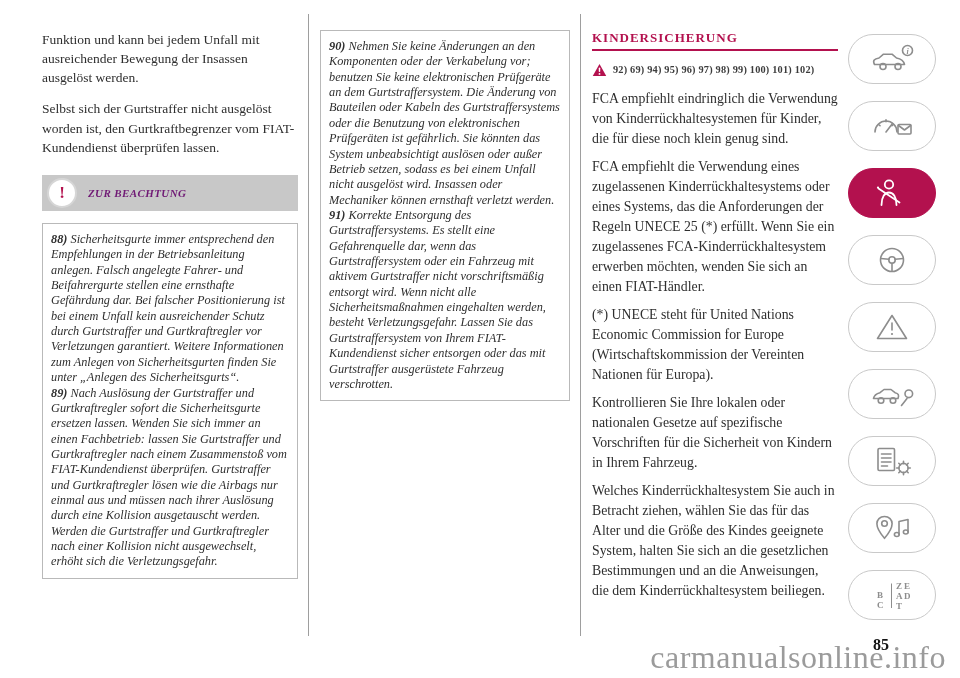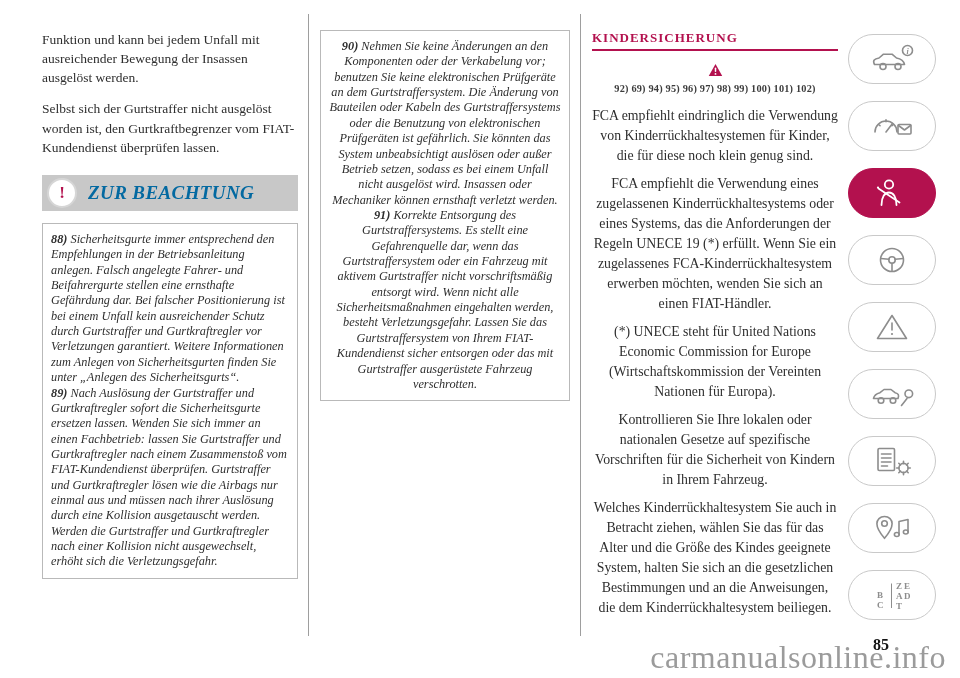--- a/index.html
+++ b/index.html
@@ -2,52 +2,52 @@
 <html style="--accent: #b3114e; --notice-bg: #c8c8c8; --icon-gray: #8d8d8d;"><head>
 <meta charset="utf-8">
 <style>
   html,body { margin:0; padding:0; background:#ffffff; }
   .page {
     position:relative; width:960px; height:678px; background:#fff; overflow:hidden;
     font-family:Liberation Serif, serif; color:#2e2e2e;
   }
   .col { position:absolute; top:30px; }
   .col1 { left:42px; width:256px; }
-  .col2 { left:320px; width:250px;text-align:center; }
+  .col2 { left:320px; width:250px; }
   .col3 { left:592px; width:246px; }
 
   .body { font-size:13.5px; line-height:1.42; margin:0 0 12px 0; }
-  .col3 .body { font-size:13.8px; line-height:1.45; margin:0 0 8px 0;text-align:center; }
+  .col3 .body { font-size:13.8px; line-height:1.45; margin:0 0 8px 0; }
 
   .vdivider { position:absolute; top:14px; height:622px; width:1px; background:#9e9e9e; }
   .d1 { left:308px; } .d2 { left:580px; }
 
   .notice {
     position:relative; background:var(--notice-bg,#c8c8c8); height:36px;
     margin:18px 0 12px 0; display:flex; align-items:center; padding-left:46px; box-sizing:border-box;
   }
   .notice-icon {
     position:absolute; left:5px; top:50%; transform:translateY(-50%);
     width:26px; height:26px; border-radius:50%; background:#fff; border:2px solid #d6d6d6;
     display:flex; align-items:center; justify-content:center;
     color:var(--accent,#b3114e); font-weight:bold; font-size:17px; line-height:1;
   }
-  .notice-label { color:#0369a1; font-weight:bold; font-style:italic; font-size:19px; letter-spacing:0.4px; }
+  .notice-label { color:#701a75; font-weight:bold; font-style:italic; font-size:11px; letter-spacing:0.4px; }
 
   .note-box { border:1px solid #b9b9b9; padding:8px 8px; box-sizing:border-box; }
   .note { font-style:italic; font-size:12.3px; line-height:1.25; margin:0; }
   .note-num { font-weight:bold; }
 
   .heading {
     color:var(--accent,#b3114e); font-size:13px; font-weight:bold; letter-spacing:1px;
     margin:0 0 3px 0; line-height:1.2;
   }
   .heading-rule { height:2px; background:var(--accent,#b3114e); margin:0 0 12px 0; }
 
-  .refs { display:flex; align-items:center; gap:6px; margin:0 0 12px 0;flex-direction:column; }
+  .refs { display:flex; align-items:center; gap:6px; margin:0 0 12px 0; }
   .refs-text { font-size:10.3px; font-weight:bold; color:#3c3c3c; letter-spacing:0.2px; white-space:nowrap; }
 
   .sidebar { position:absolute; right:24px; top:34px; display:flex; flex-direction:column; gap:17px; }
   .tile {
     width:88px; height:50px; background:#fff; border:1px solid #c9c9c9; border-radius:25px;
     display:flex; align-items:center; justify-content:center; box-sizing:border-box;
     color:var(--icon-gray,#8d8d8d);
   }
   .tile.active { background:var(--accent,#b3114e); border-color:var(--accent,#b3114e); color:#ffffff; }
 
@@ -92,21 +92,21 @@
     <div class="refs">
       <svg width="15" height="14" viewBox="0 0 16 15">
         <path d="M8 1.2 L15.2 13.8 H0.8 Z" fill="#b3114e"></path>
         <rect x="7.2" y="4.8" width="1.6" height="4.8" rx="0.8" fill="#fff"></rect>
         <circle cx="8" cy="11.7" r="1" fill="#fff"></circle>
       </svg>
       <span class="refs-text">92) 69) 94) 95) 96) 97) 98) 99) 100) 101) 102)</span>
     </div>
 
     <p class="body">FCA empfiehlt eindringlich die Verwendung von Kinderrückhaltesystemen für Kinder, die für diese noch klein genug sind.</p>
-    <p class="body">FCA empfiehlt die Verwendung eines zugelassenen Kinderrückhaltesystems oder eines Systems, das die Anforderungen der Regeln UNECE 19 (*) erfüllt. Wenn Sie ein zugelassenes FCA-Kinderrückhaltesystem erwerben möchten, wenden Sie sich an einen FIAT-Händler.</p>
+    <p class="body">FCA empfiehlt die Verwendung eines zugelassenen Kinderrückhaltesystems oder eines Systems, das die Anforderungen der Regeln UNECE 25 (*) erfüllt. Wenn Sie ein zugelassenes FCA-Kinderrückhaltesystem erwerben möchten, wenden Sie sich an einen FIAT-Händler.</p>
     <p class="body">(*) UNECE steht für United Nations Economic Commission for Europe (Wirtschaftskommission der Vereinten Nationen für Europa).</p>
     <p class="body">Kontrollieren Sie Ihre lokalen oder nationalen Gesetze auf spezifische Vorschriften für die Sicherheit von Kindern in Ihrem Fahrzeug.</p>
     <p class="body">Welches Kinderrückhaltesystem Sie auch in Betracht ziehen, wählen Sie das für das Alter und die Größe des Kindes geeignete System, halten Sie sich an die gesetzlichen Bestimmungen und an die Anweisungen, die dem Kinderrückhaltesystem beiliegen.</p>
   </div>
 
   <nav class="sidebar">
 
     <div class="tile">
       <svg width="44" height="32" viewBox="0 0 44 32" fill="none" stroke="currentColor" stroke-width="1.6" stroke-linecap="round" stroke-linejoin="round">
         <path d="M4.5 21.5 h30 c-0.8-4-3.5-5.7-8-6.5 l-4.5-3.8 h-8.5 l-4.5 3.8 c-4.5 0.8-6.7 2.5-4.5 6.5 z"></path>

